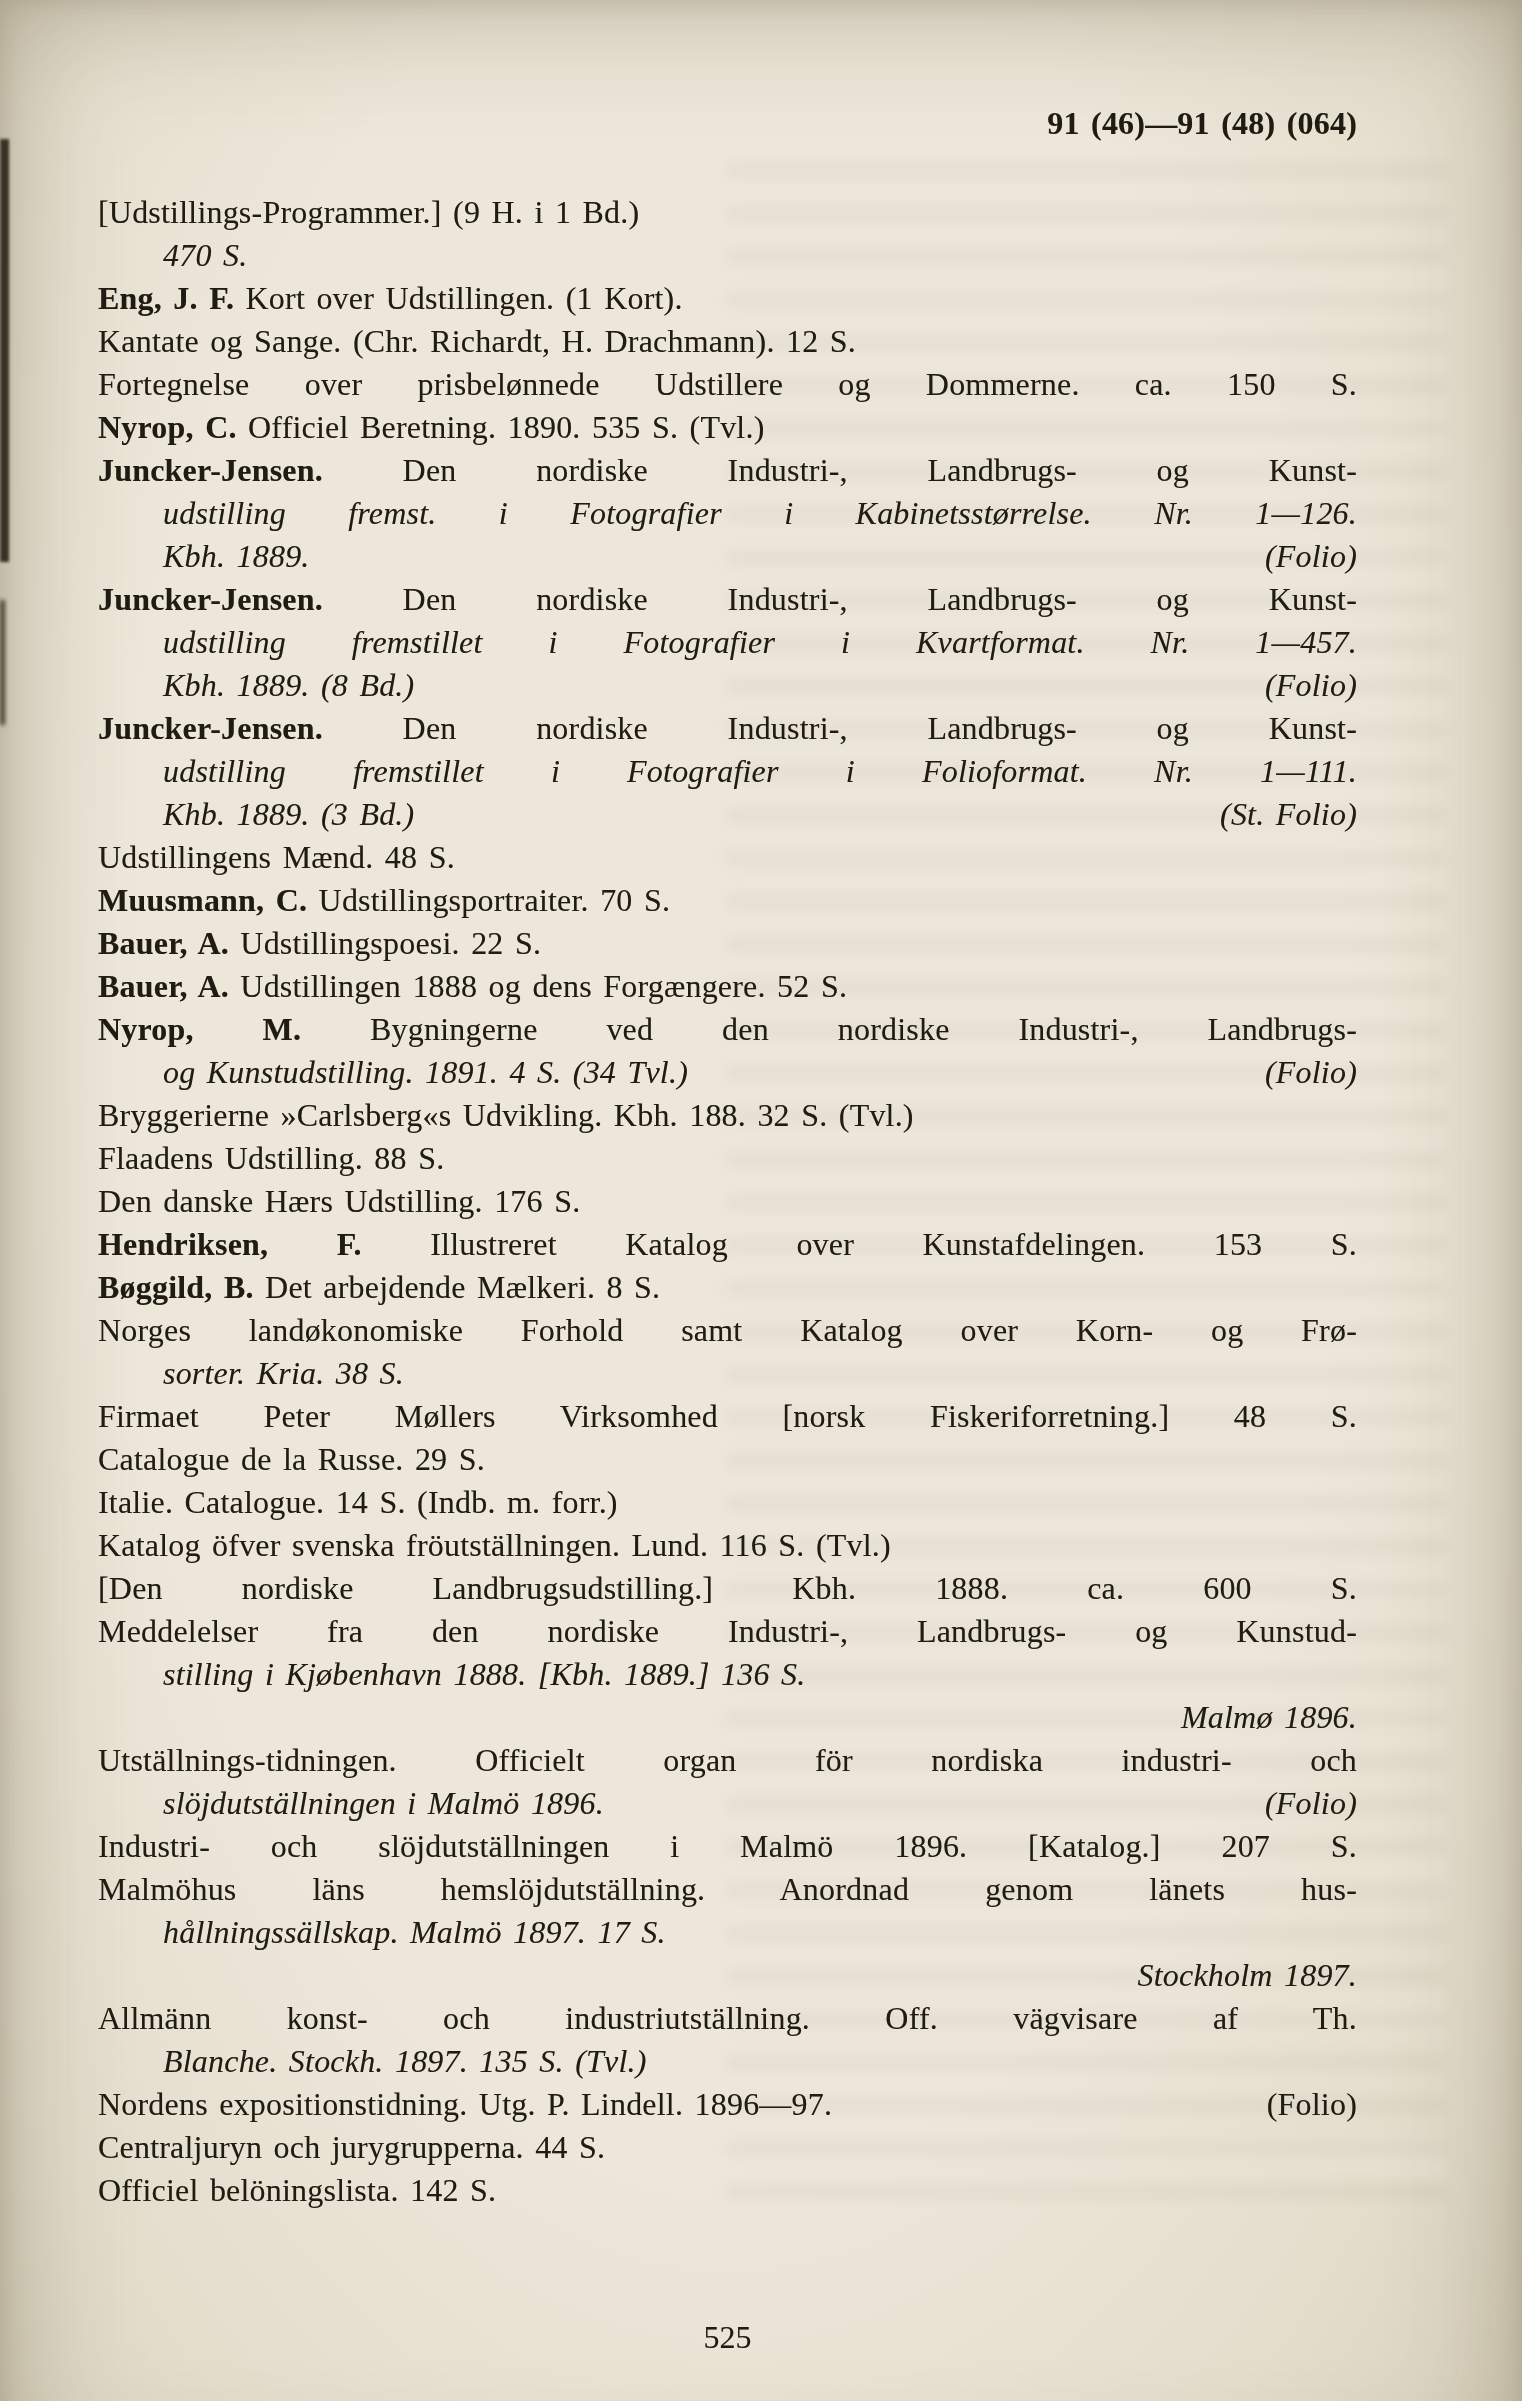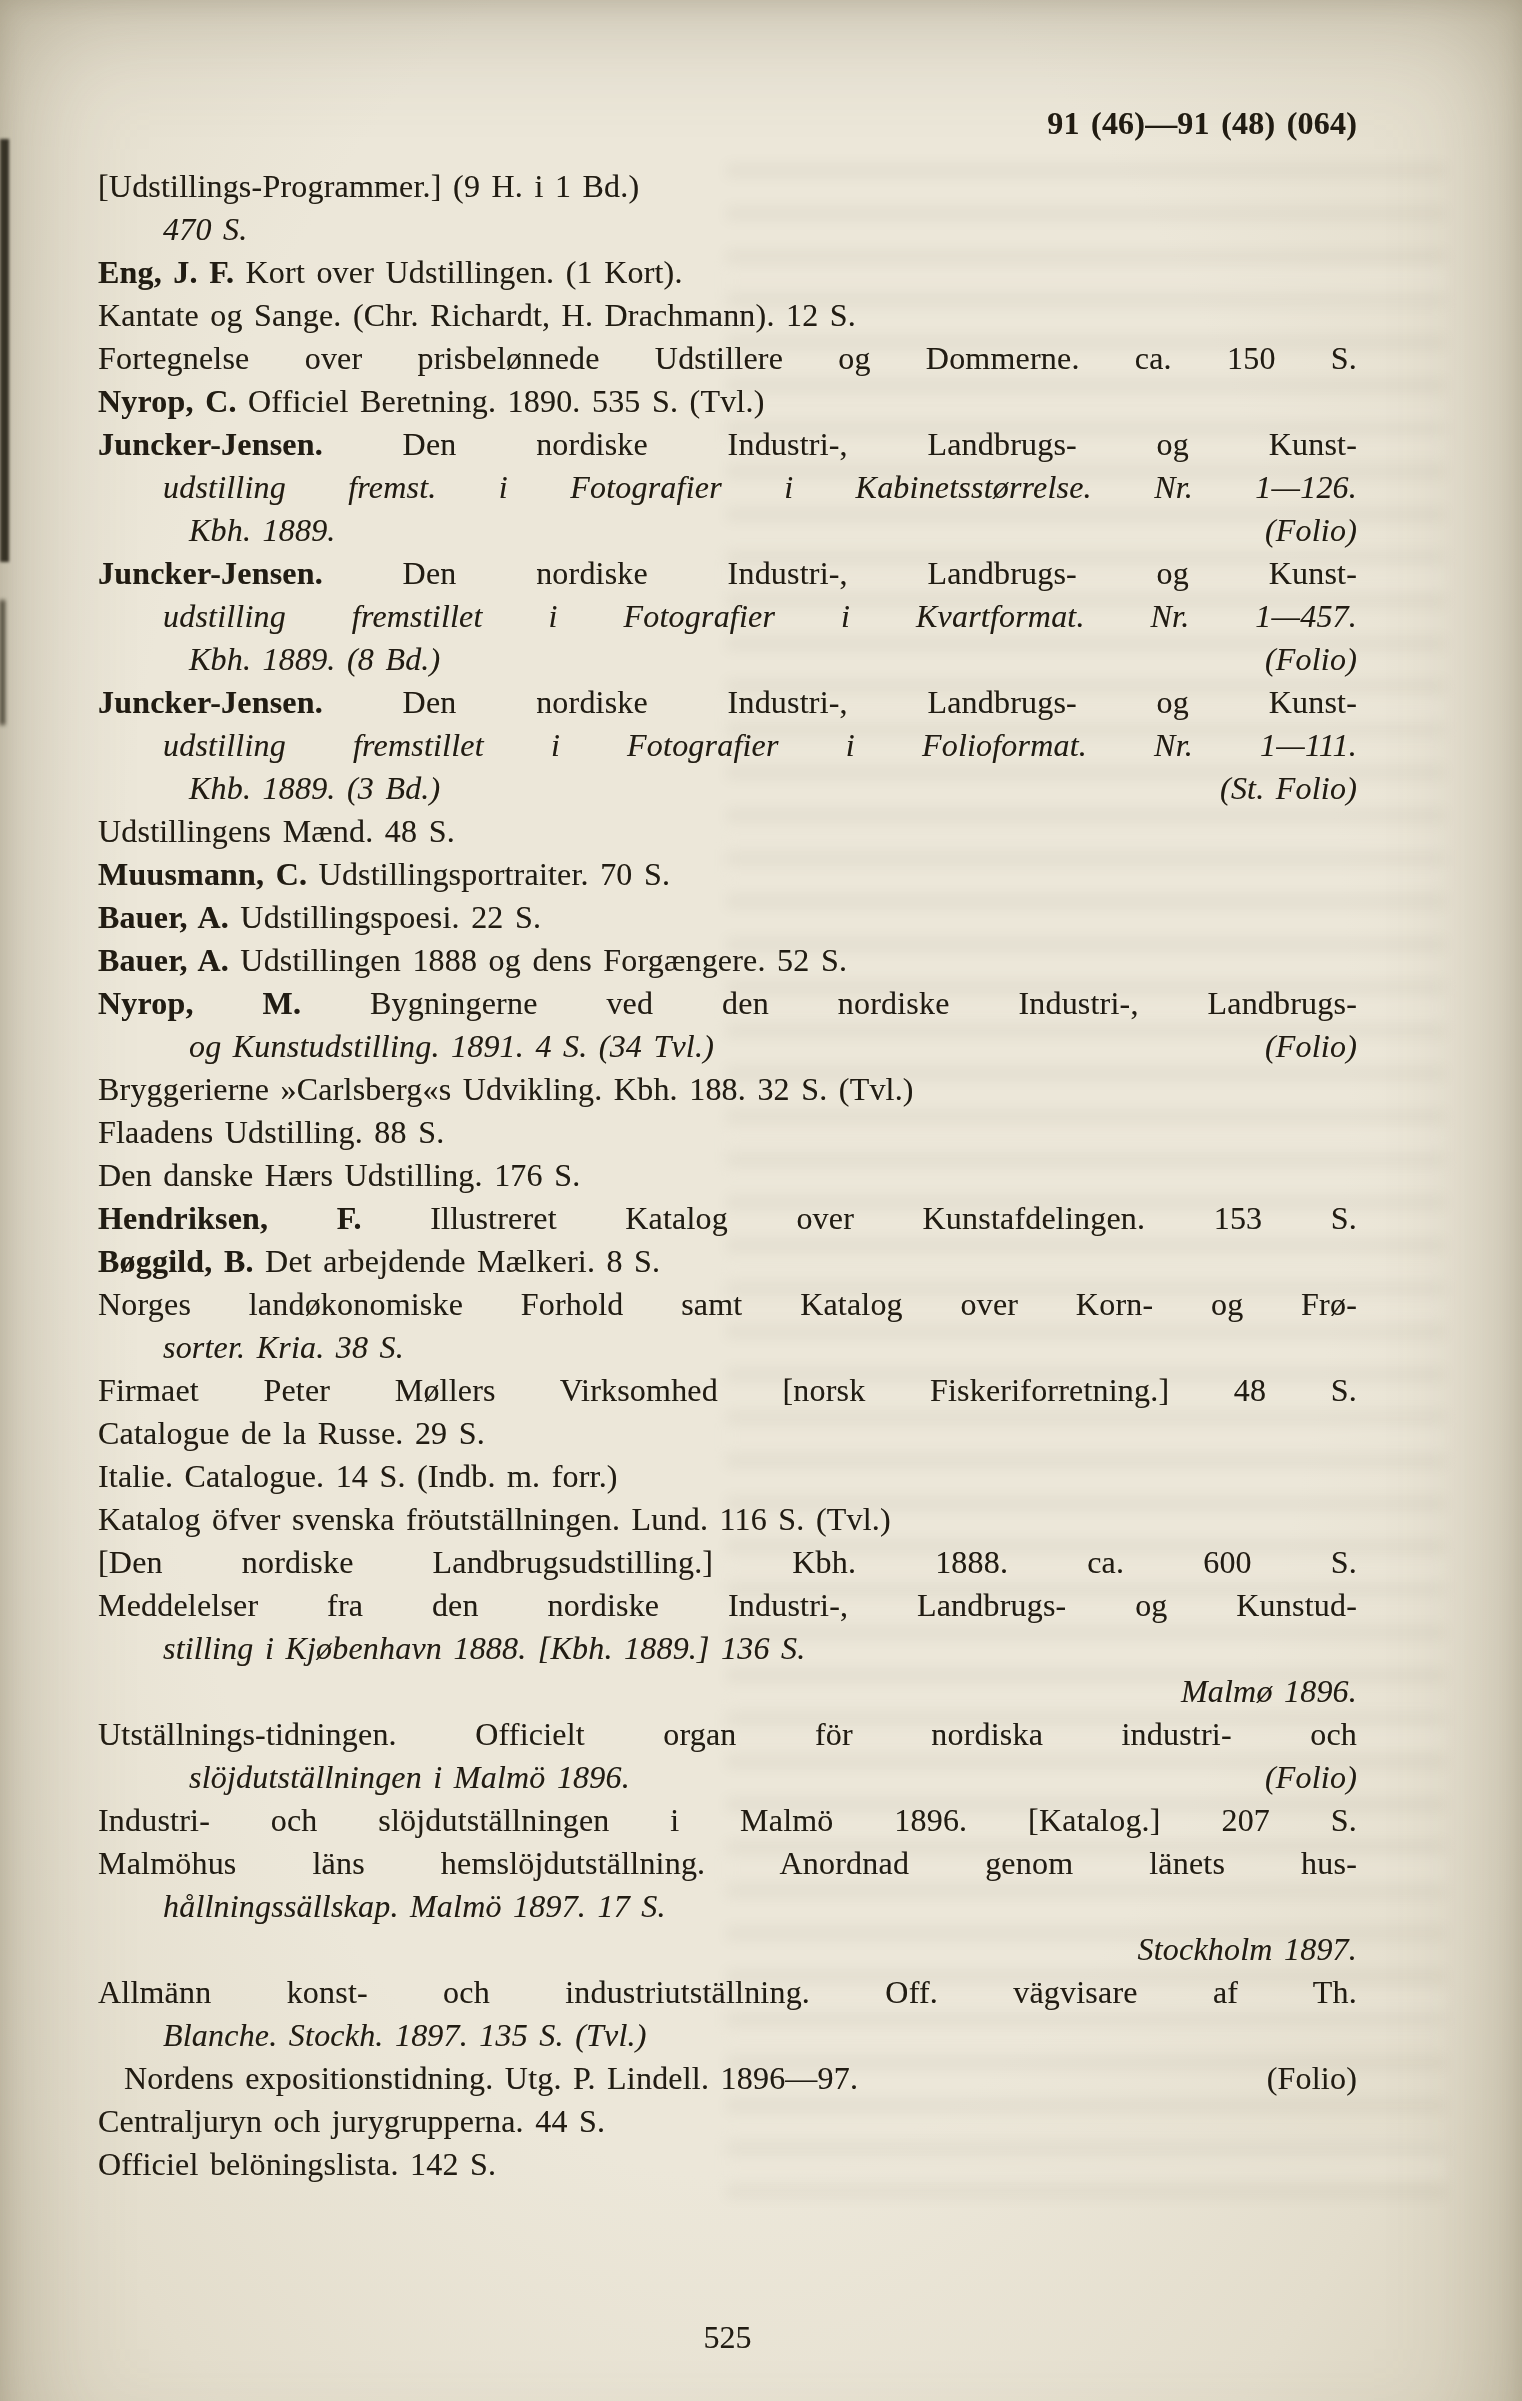--- a/index.html
+++ b/index.html
@@ -64,31 +64,30 @@
     z-index: 1;
     font-size: 32px;
     line-height: 43px;
     letter-spacing: 0.2px;
     word-spacing: 0.10em;
     text-shadow: 0 0 0.5px rgba(35, 28, 15, 0.35);
   }
   .page-header {
     font-weight: 700;
     text-align: right;
-    margin-bottom: 20px;
+    margin-bottom: 46px;
   }
   .line { min-height: 43px; }
   .line.indent { padding-left: 65px; font-style: italic; }
   .line.justify { text-align: justify; text-align-last: justify; }
   .line.align-right { text-align: right; font-style: italic; }
   .line.has-tail {
     display: flex;
     justify-content: space-between;
     align-items: baseline;
-    margin-left: 26px;
   }
   .bold { font-weight: 700; }
   .page-number {
     position: absolute;
     left: 98px;
     top: 2319px;
     width: 1259px;
     text-align: center;
     font-size: 32px;
     z-index: 1;

